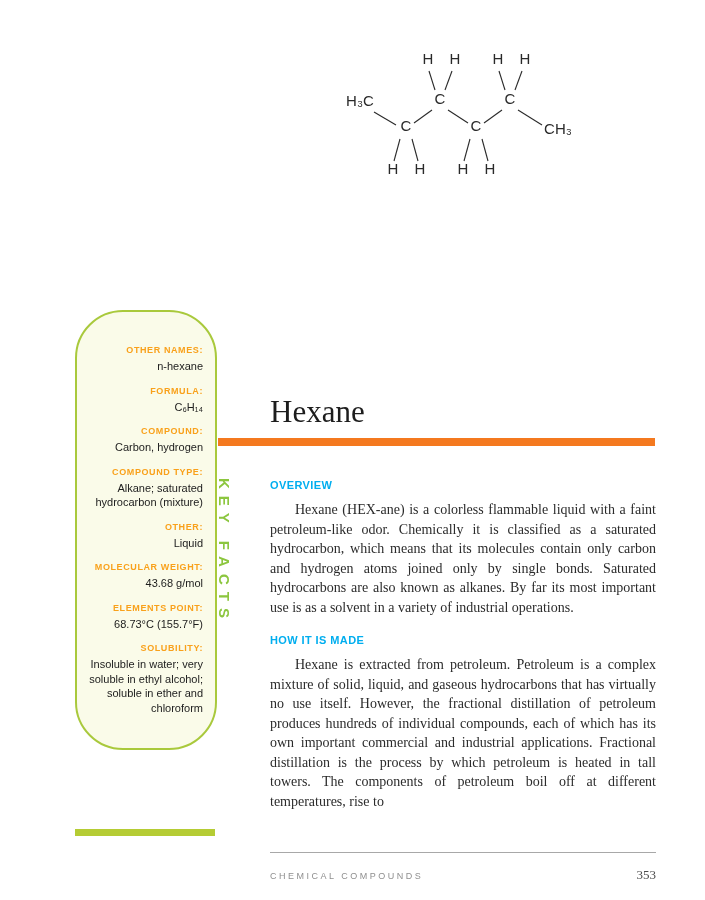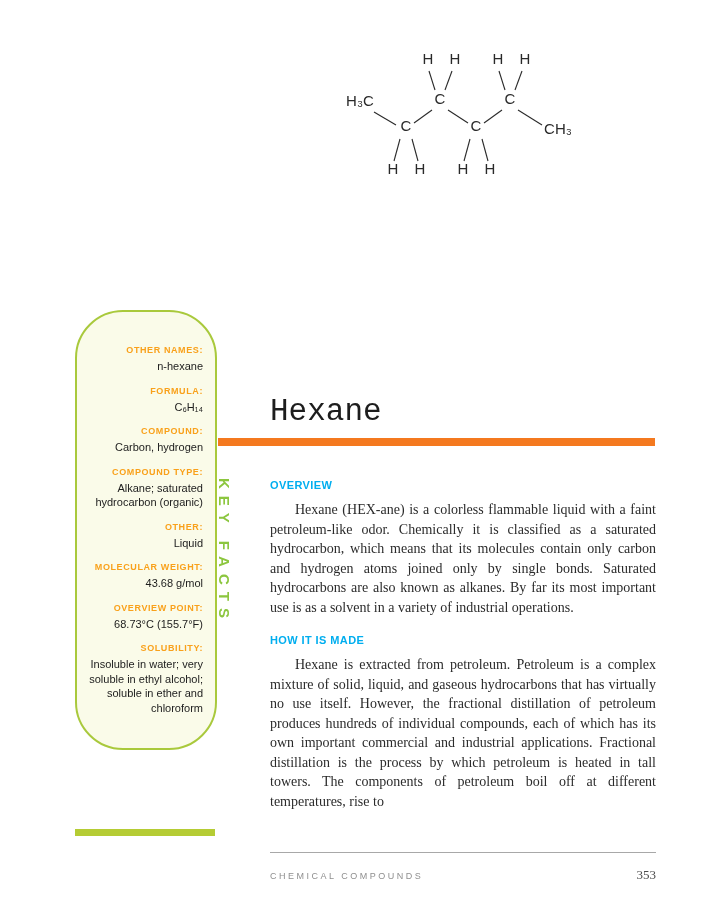--- a/index.html
+++ b/index.html
@@ -23,21 +23,21 @@
   .kf-value { font-size:11px; color:#1c1c1c; line-height:14.5px; }
 
   
   .vertical-label {
     position:absolute; left:216px; top:478px;
     writing-mode:vertical-rl; text-orientation:mixed;
     font-size:15px; font-weight:bold; letter-spacing:7px; color:#8CC63F;
   }
 
   
-  .page-title { position:absolute; left:270px; top:394px; font-family:Liberation Mono, monospace; font-weight:normal; font-size:31px; color:#1d1d1d; }
+  .page-title { position:absolute; left:270px; top:394px; font-family:Liberation Serif, serif; font-weight:normal; font-size:31px; color:#1d1d1d; }
   .title-rule { position:absolute; left:218px; top:438px; width:437px; height:8px; background:#F4791F; }
 
   
   .main-col { position:absolute; left:270px; top:479px; width:386px; }
   .section-heading { font-size:11px; font-weight:bold; color:#00AEEF; letter-spacing:0.4px; margin-bottom:9px; }
   .section-body { font-family:"Liberation Serif", serif; font-size:14px; line-height:19.5px; color:#2b2b2b; text-align:justify; text-indent:25px; margin-bottom:17px; }
 
   
   .footer-green-bar { position:absolute; left:75px; top:829px; width:140px; height:7px; background:#B5CC34; }
   .footer-row { position:absolute; left:270px; top:835px; width:386px; display:flex; justify-content:space-between; align-items:baseline; }
@@ -89,32 +89,32 @@
     <div class="kf-row">
       <div class="kf-label">FORMULA:</div>
       <div class="kf-value">C₆H₁₄</div>
     </div>
     <div class="kf-row">
       <div class="kf-label">COMPOUND:</div>
       <div class="kf-value">Carbon, hydrogen</div>
     </div>
     <div class="kf-row">
       <div class="kf-label">COMPOUND TYPE:</div>
-      <div class="kf-value">Alkane; saturated hydrocarbon (organic)</div>
+      <div class="kf-value">Alkane; saturated hydrocarbon (mixture)</div>
     </div>
     <div class="kf-row">
       <div class="kf-label">OTHER:</div>
       <div class="kf-value">Liquid</div>
     </div>
     <div class="kf-row">
       <div class="kf-label">MOLECULAR WEIGHT:</div>
       <div class="kf-value">43.68 g/mol</div>
     </div>
     <div class="kf-row">
-      <div class="kf-label">OVERVIEW POINT:</div>
+      <div class="kf-label">ELEMENTS POINT:</div>
       <div class="kf-value">68.73°C (155.7°F)</div>
     </div>
     <div class="kf-row">
       <div class="kf-label">SOLUBILITY:</div>
       <div class="kf-value">Insoluble in water; very soluble in ethyl alcohol; soluble in ether and chloroform</div>
     </div>
   </div>
 
   <div class="vertical-label">KEY FACTS</div>
 

